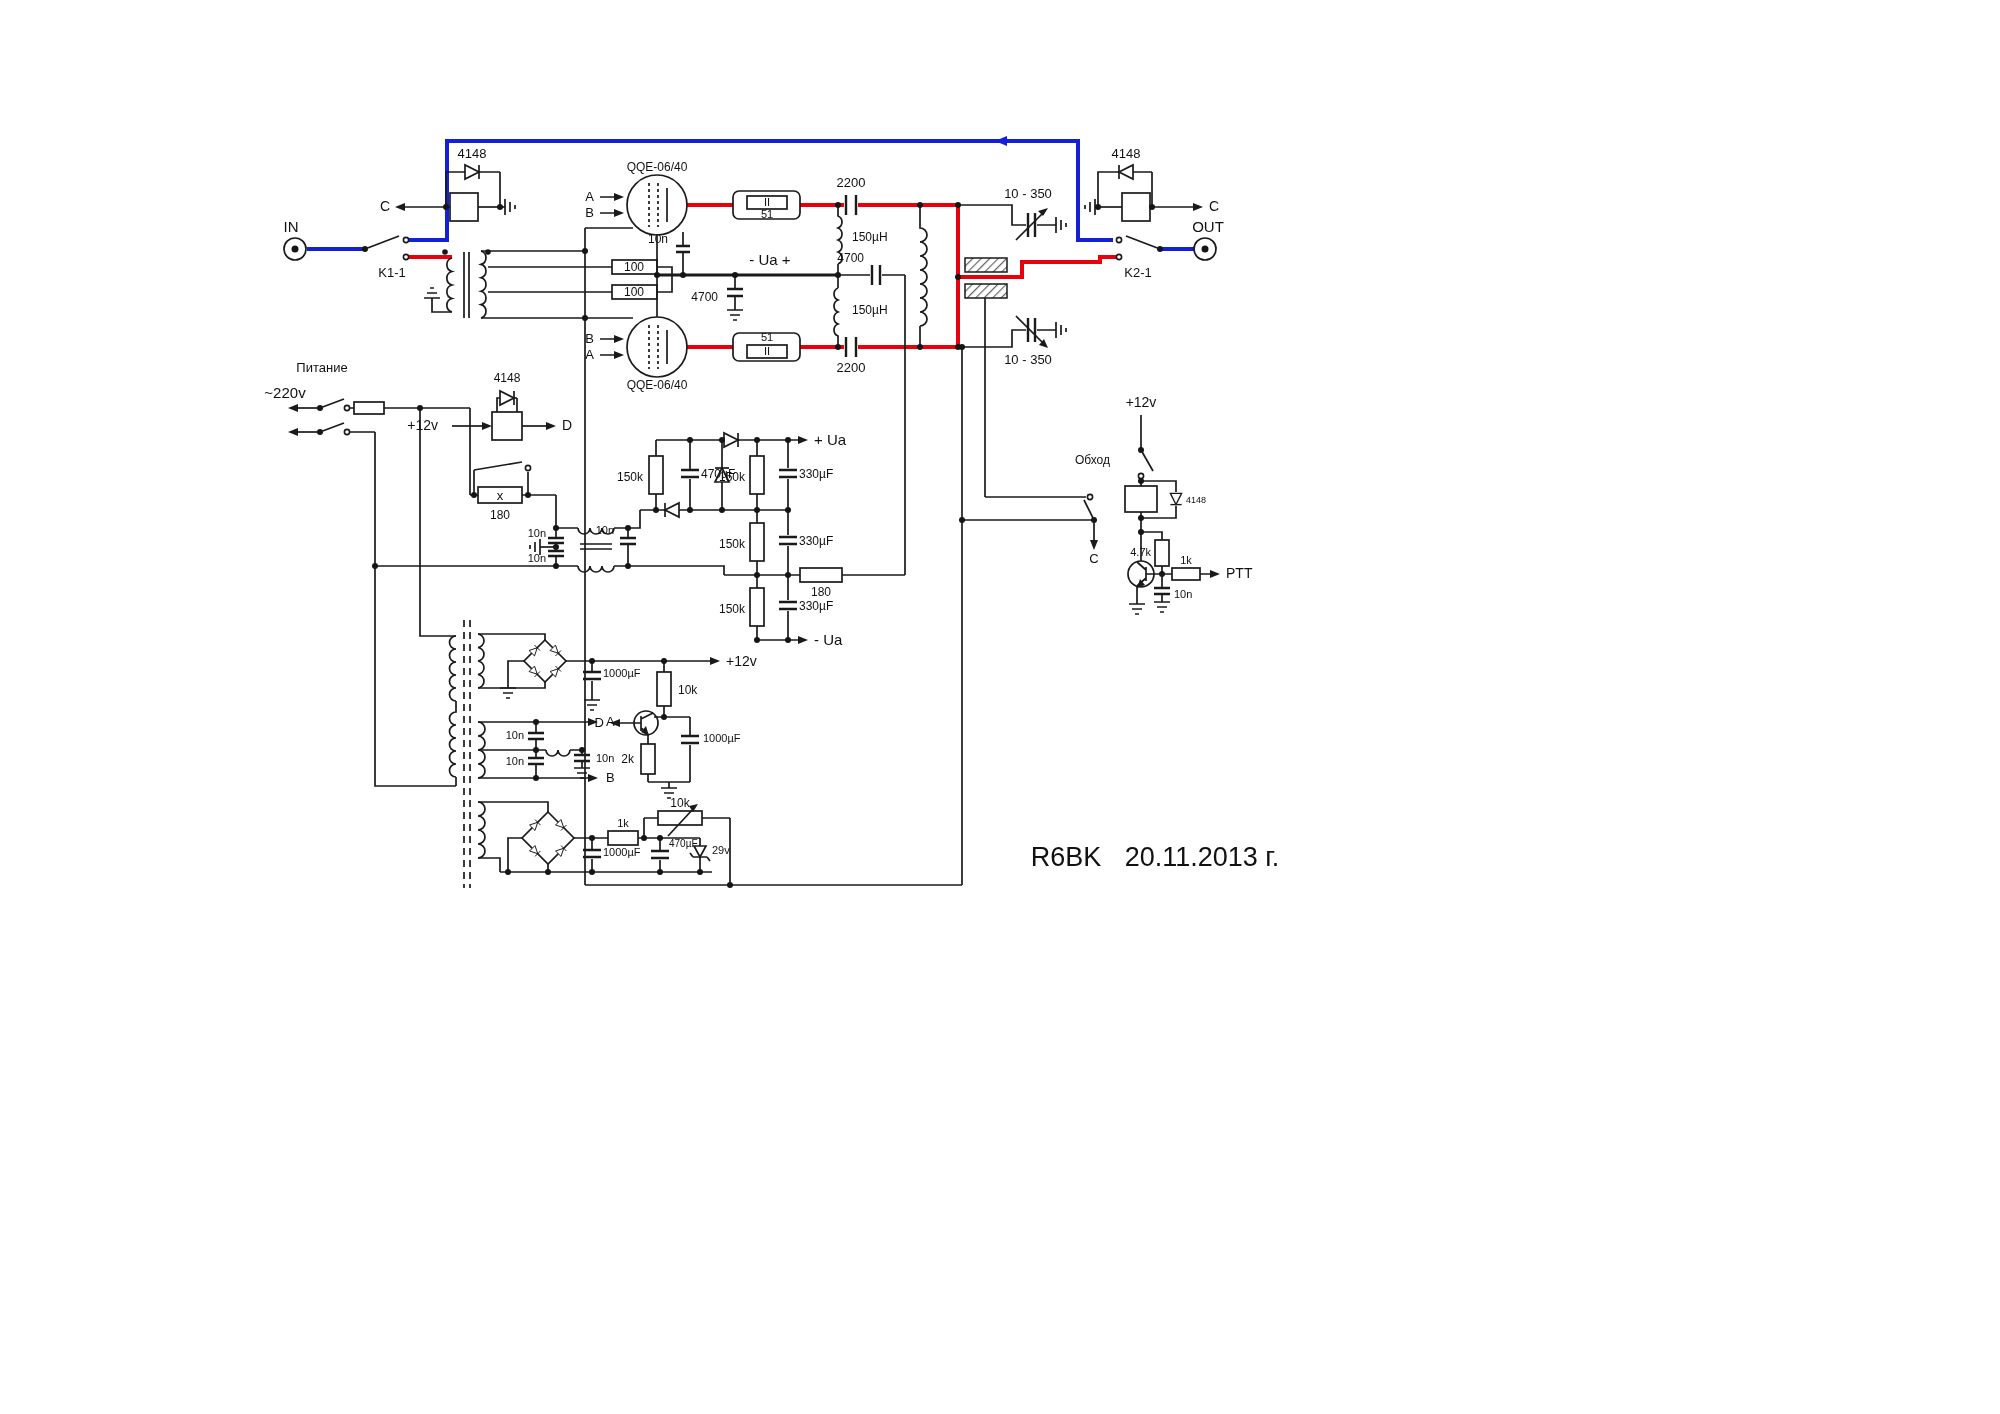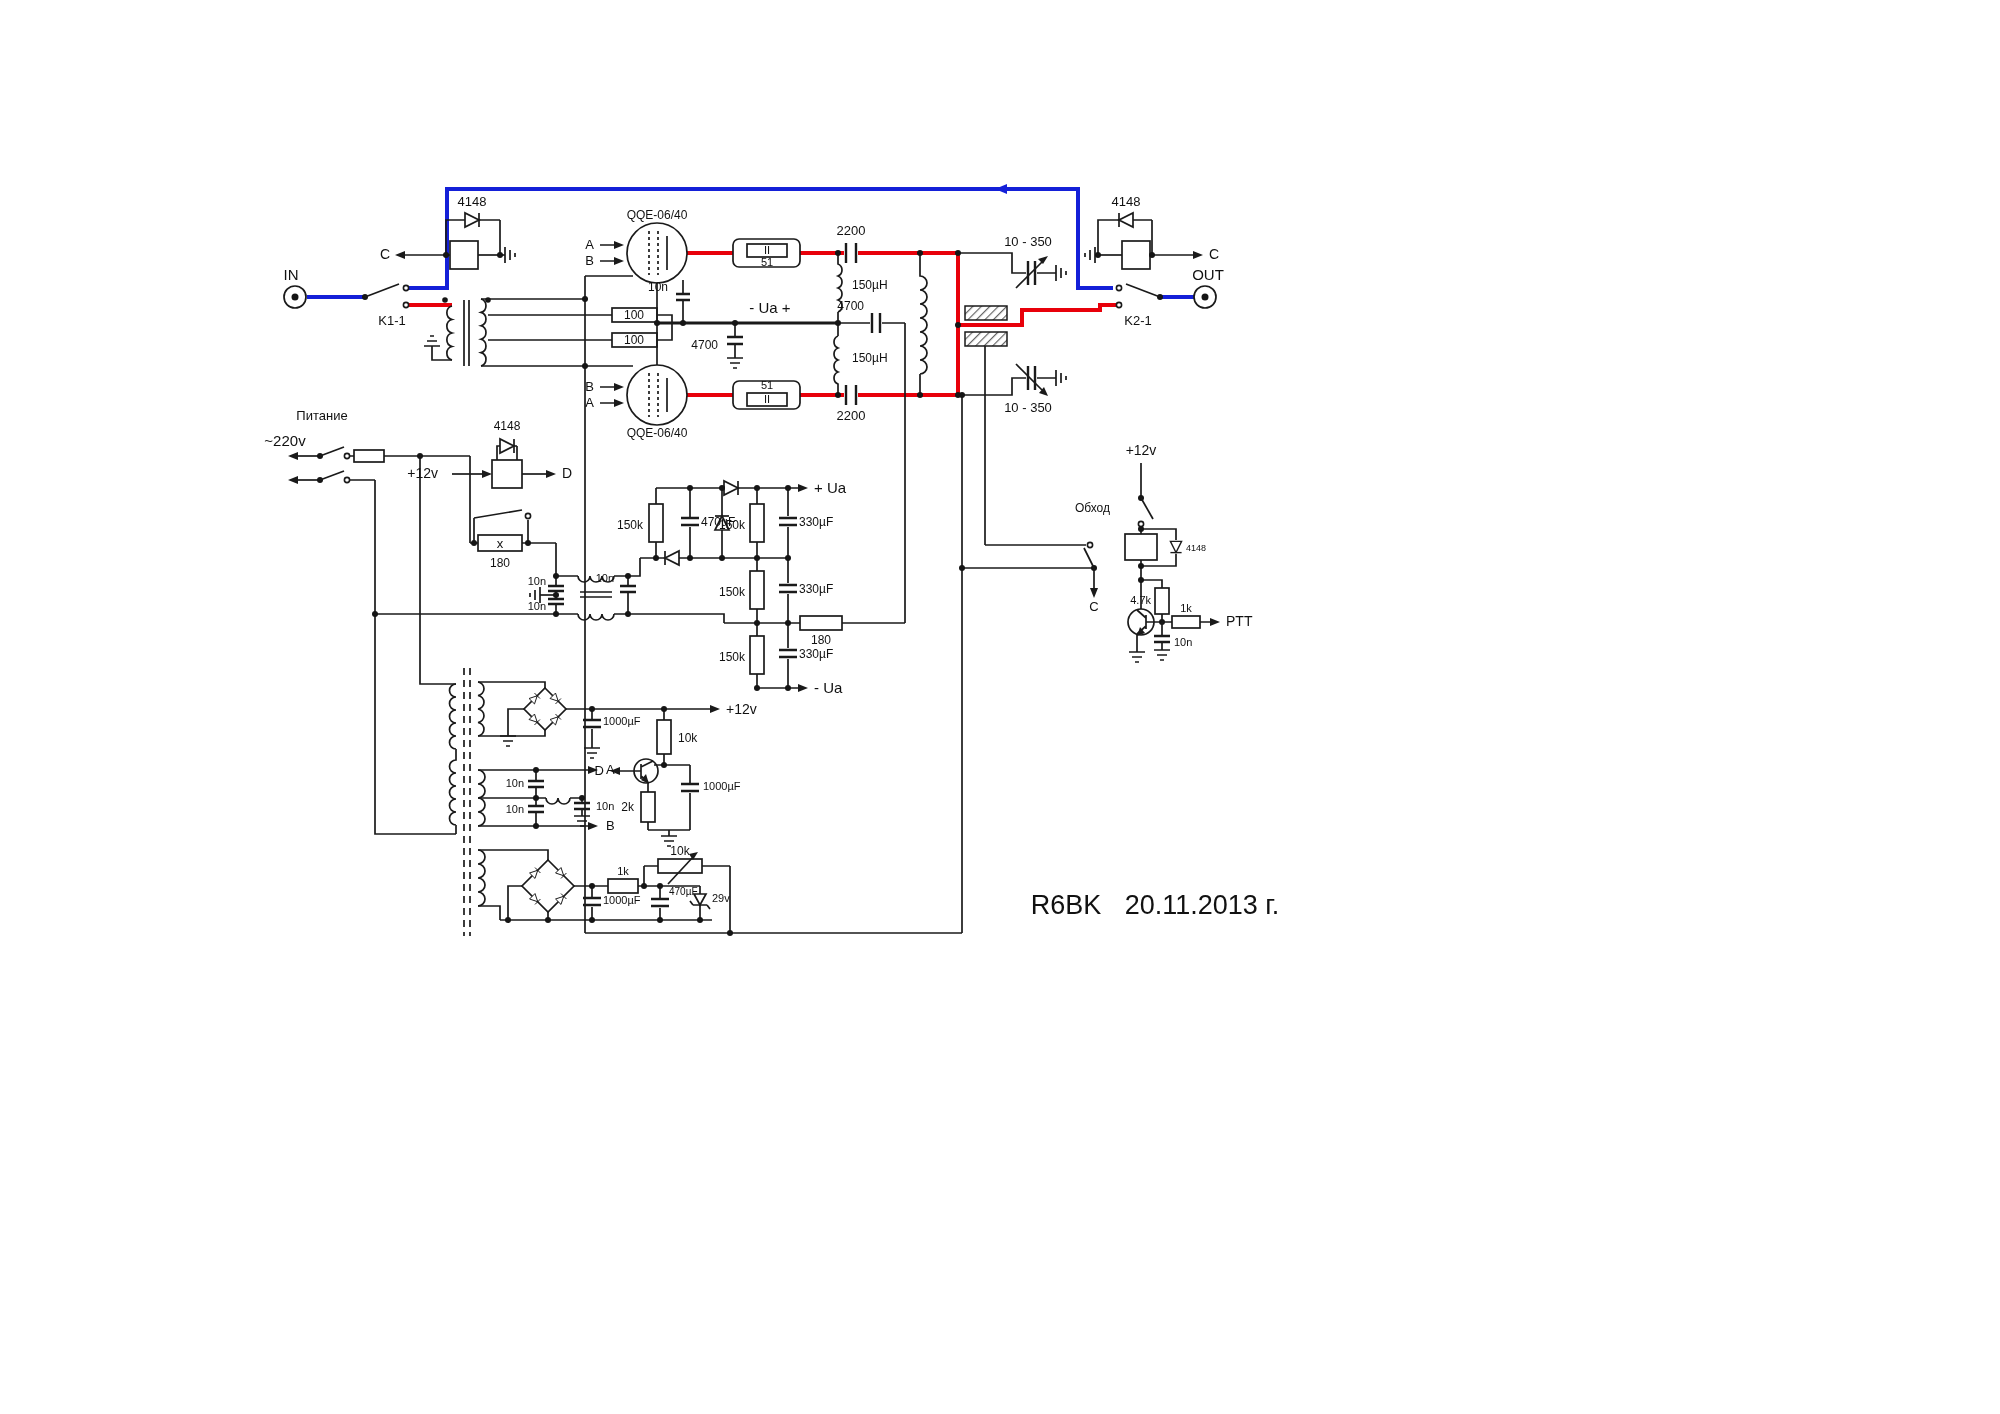--- a/index.html
+++ b/index.html
@@ -1,16 +1,16 @@
 <!DOCTYPE html>
 <html style="--wire-red: #e8000a; --wire-blue: #1420d8;"><head>
 <meta charset="utf-8">
 <style>
   html,body{margin:0;padding:0;background:#fff;}
-  #canvas{position:relative;width:2000px;height:1332px;background:#0369a1;overflow:hidden;margin-top:48px;}
+  #canvas{position:relative;width:2000px;height:1332px;background:#0369a1;overflow:hidden;}
   svg{display:block;}
   .w    {stroke:#1a1a1a;stroke-width:1.7;fill:none;}
   .wt   {stroke:#1a1a1a;stroke-width:3.2;fill:none;}
   .plate{stroke:#1a1a1a;stroke-width:2.4;fill:none;}
   .red  {stroke:var(--wire-red,#e8000a);stroke-width:4;fill:none;}
   .blue {stroke:var(--wire-blue,#1420d8);stroke-width:4;fill:none;}
   .comp {fill:#fff;stroke:#1a1a1a;stroke-width:1.7;}
   .core {stroke:#1a1a1a;stroke-width:1.7;fill:none;stroke-dasharray:7,5;}
   .dot  {fill:#151515;stroke:none;}
   .cc   {fill:#fff;stroke:#1a1a1a;stroke-width:1.6;}

